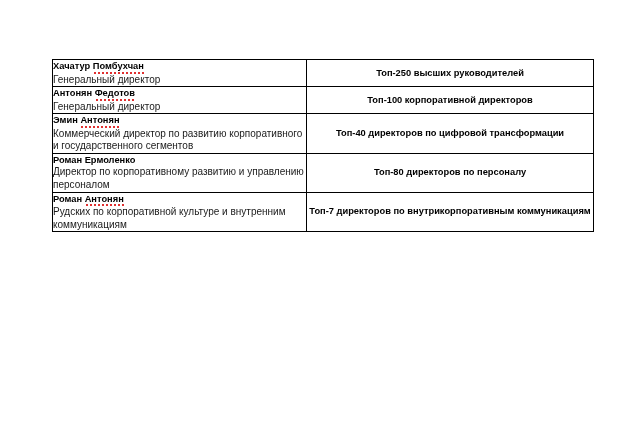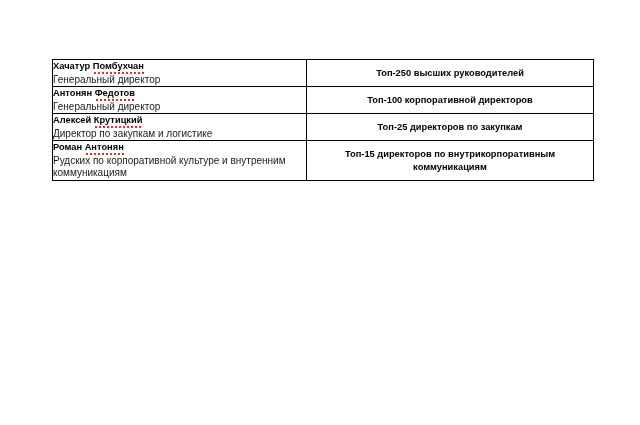--- a/index.html
+++ b/index.html
@@ -99,40 +99,49 @@
         <tr>
           <td class="person">
             <span class="name"><span>Антонян </span><span class="sp">Федотов</span></span>
             <span class="title">Генеральный директор</span>
           </td>
           <td class="rank">
             <span class="rank-text">Топ-100 корпоративной директоров</span>
           </td>
         </tr>
 
-
+        <tr>
+          <td class="person">
+            <span class="name"><span>Эмин </span><span class="sp">Антонян</span></span>
+            <span class="title">Коммерческий директор по развитию корпоративного и государственного сегментов</span>
+          </td>
+          <td class="rank">
+            <span class="rank-text">Топ-40 директоров по цифровой трансформации</span>
+          </td>
+        </tr>
 
 
 
         <tr>
           <td class="person">
-            <span class="name"><span>Алексей </span><span class="sp">Крутицкий</span></span>
-            <span class="title">Директор по закупкам и логистике</span>
+            <span class="name"><span>Роман Ермоленко</span><span class=""></span></span>
+            <span class="title">Директор по корпоративному развитию и управлению персоналом</span>
           </td>
           <td class="rank">
-            <span class="rank-text">Топ-25 директоров по закупкам</span>
+            <span class="rank-text">Топ-80 директоров по персоналу</span>
           </td>
         </tr>
+
 
         <tr>
           <td class="person">
             <span class="name"><span>Роман </span><span class="sp">Антонян</span></span>
             <span class="title">Рудских по корпоративной культуре и внутренним коммуникациям</span>
           </td>
           <td class="rank">
-            <span class="rank-text">Топ-15 директоров по внутрикорпоративным коммуникациям</span>
+            <span class="rank-text">Топ-7 директоров по внутрикорпоративным коммуникациям</span>
           </td>
         </tr>
 
       </tbody>
     </table>
   </div>
 </div>
 
 </body></html>

